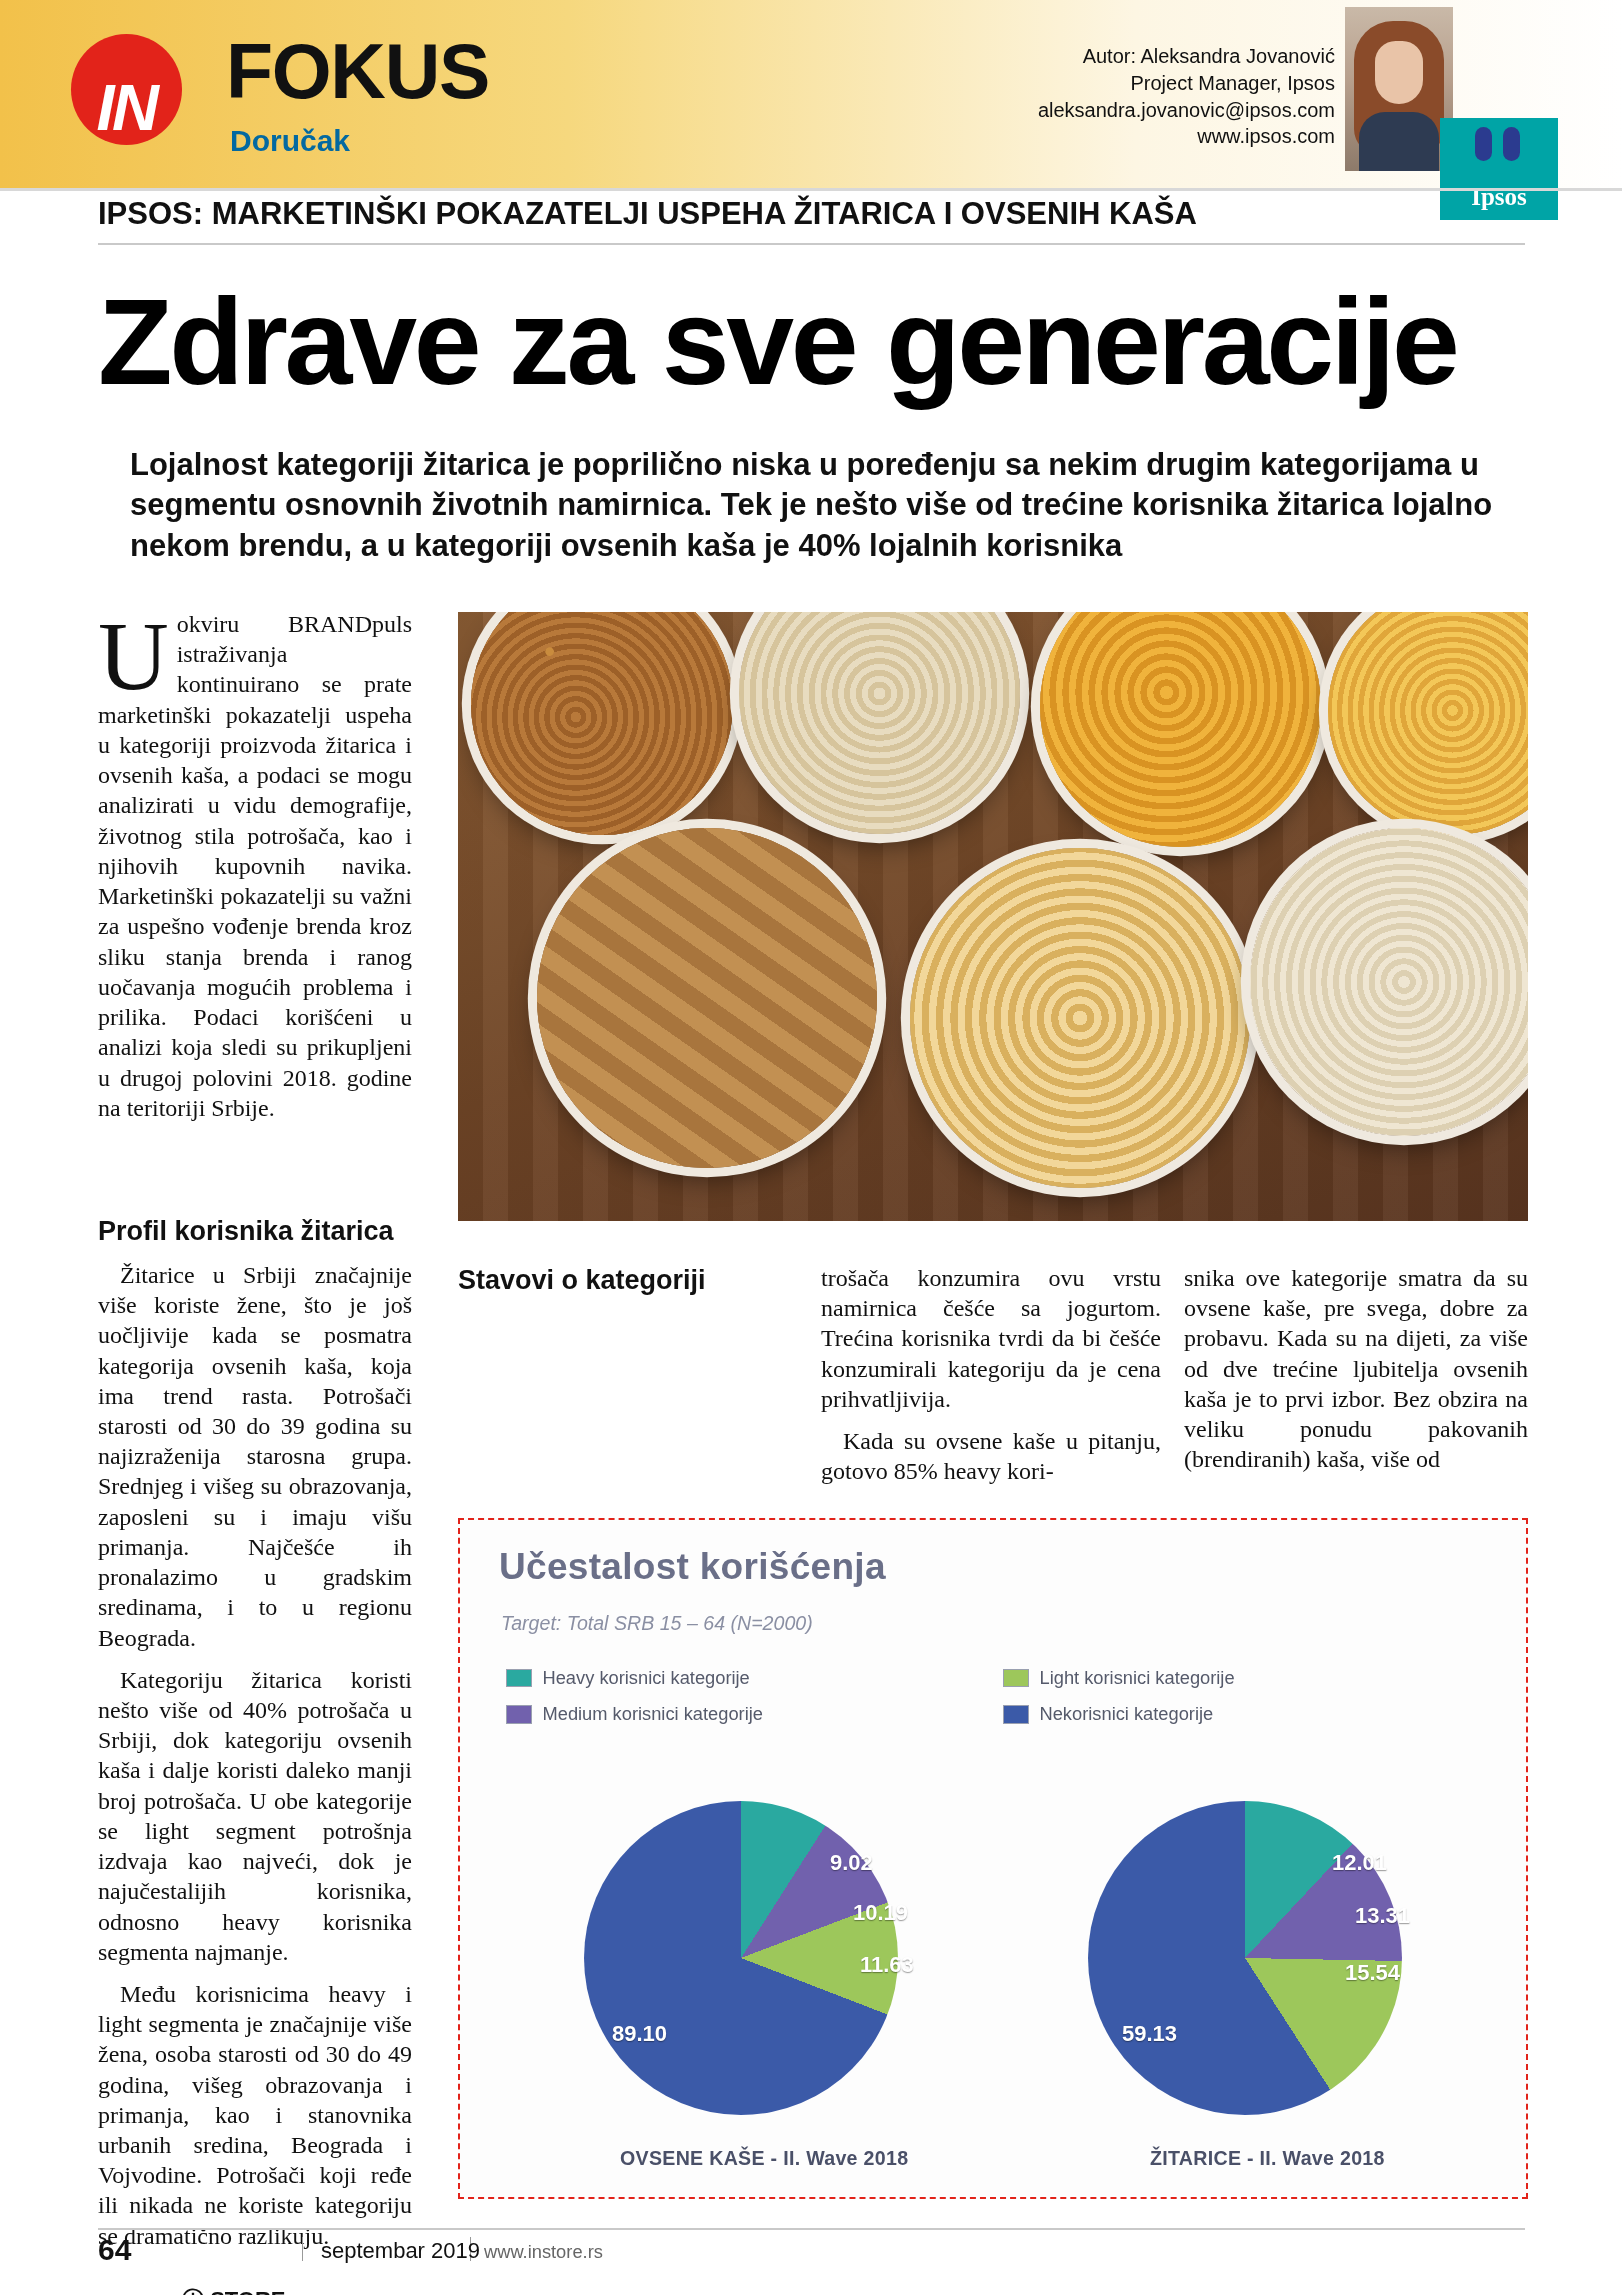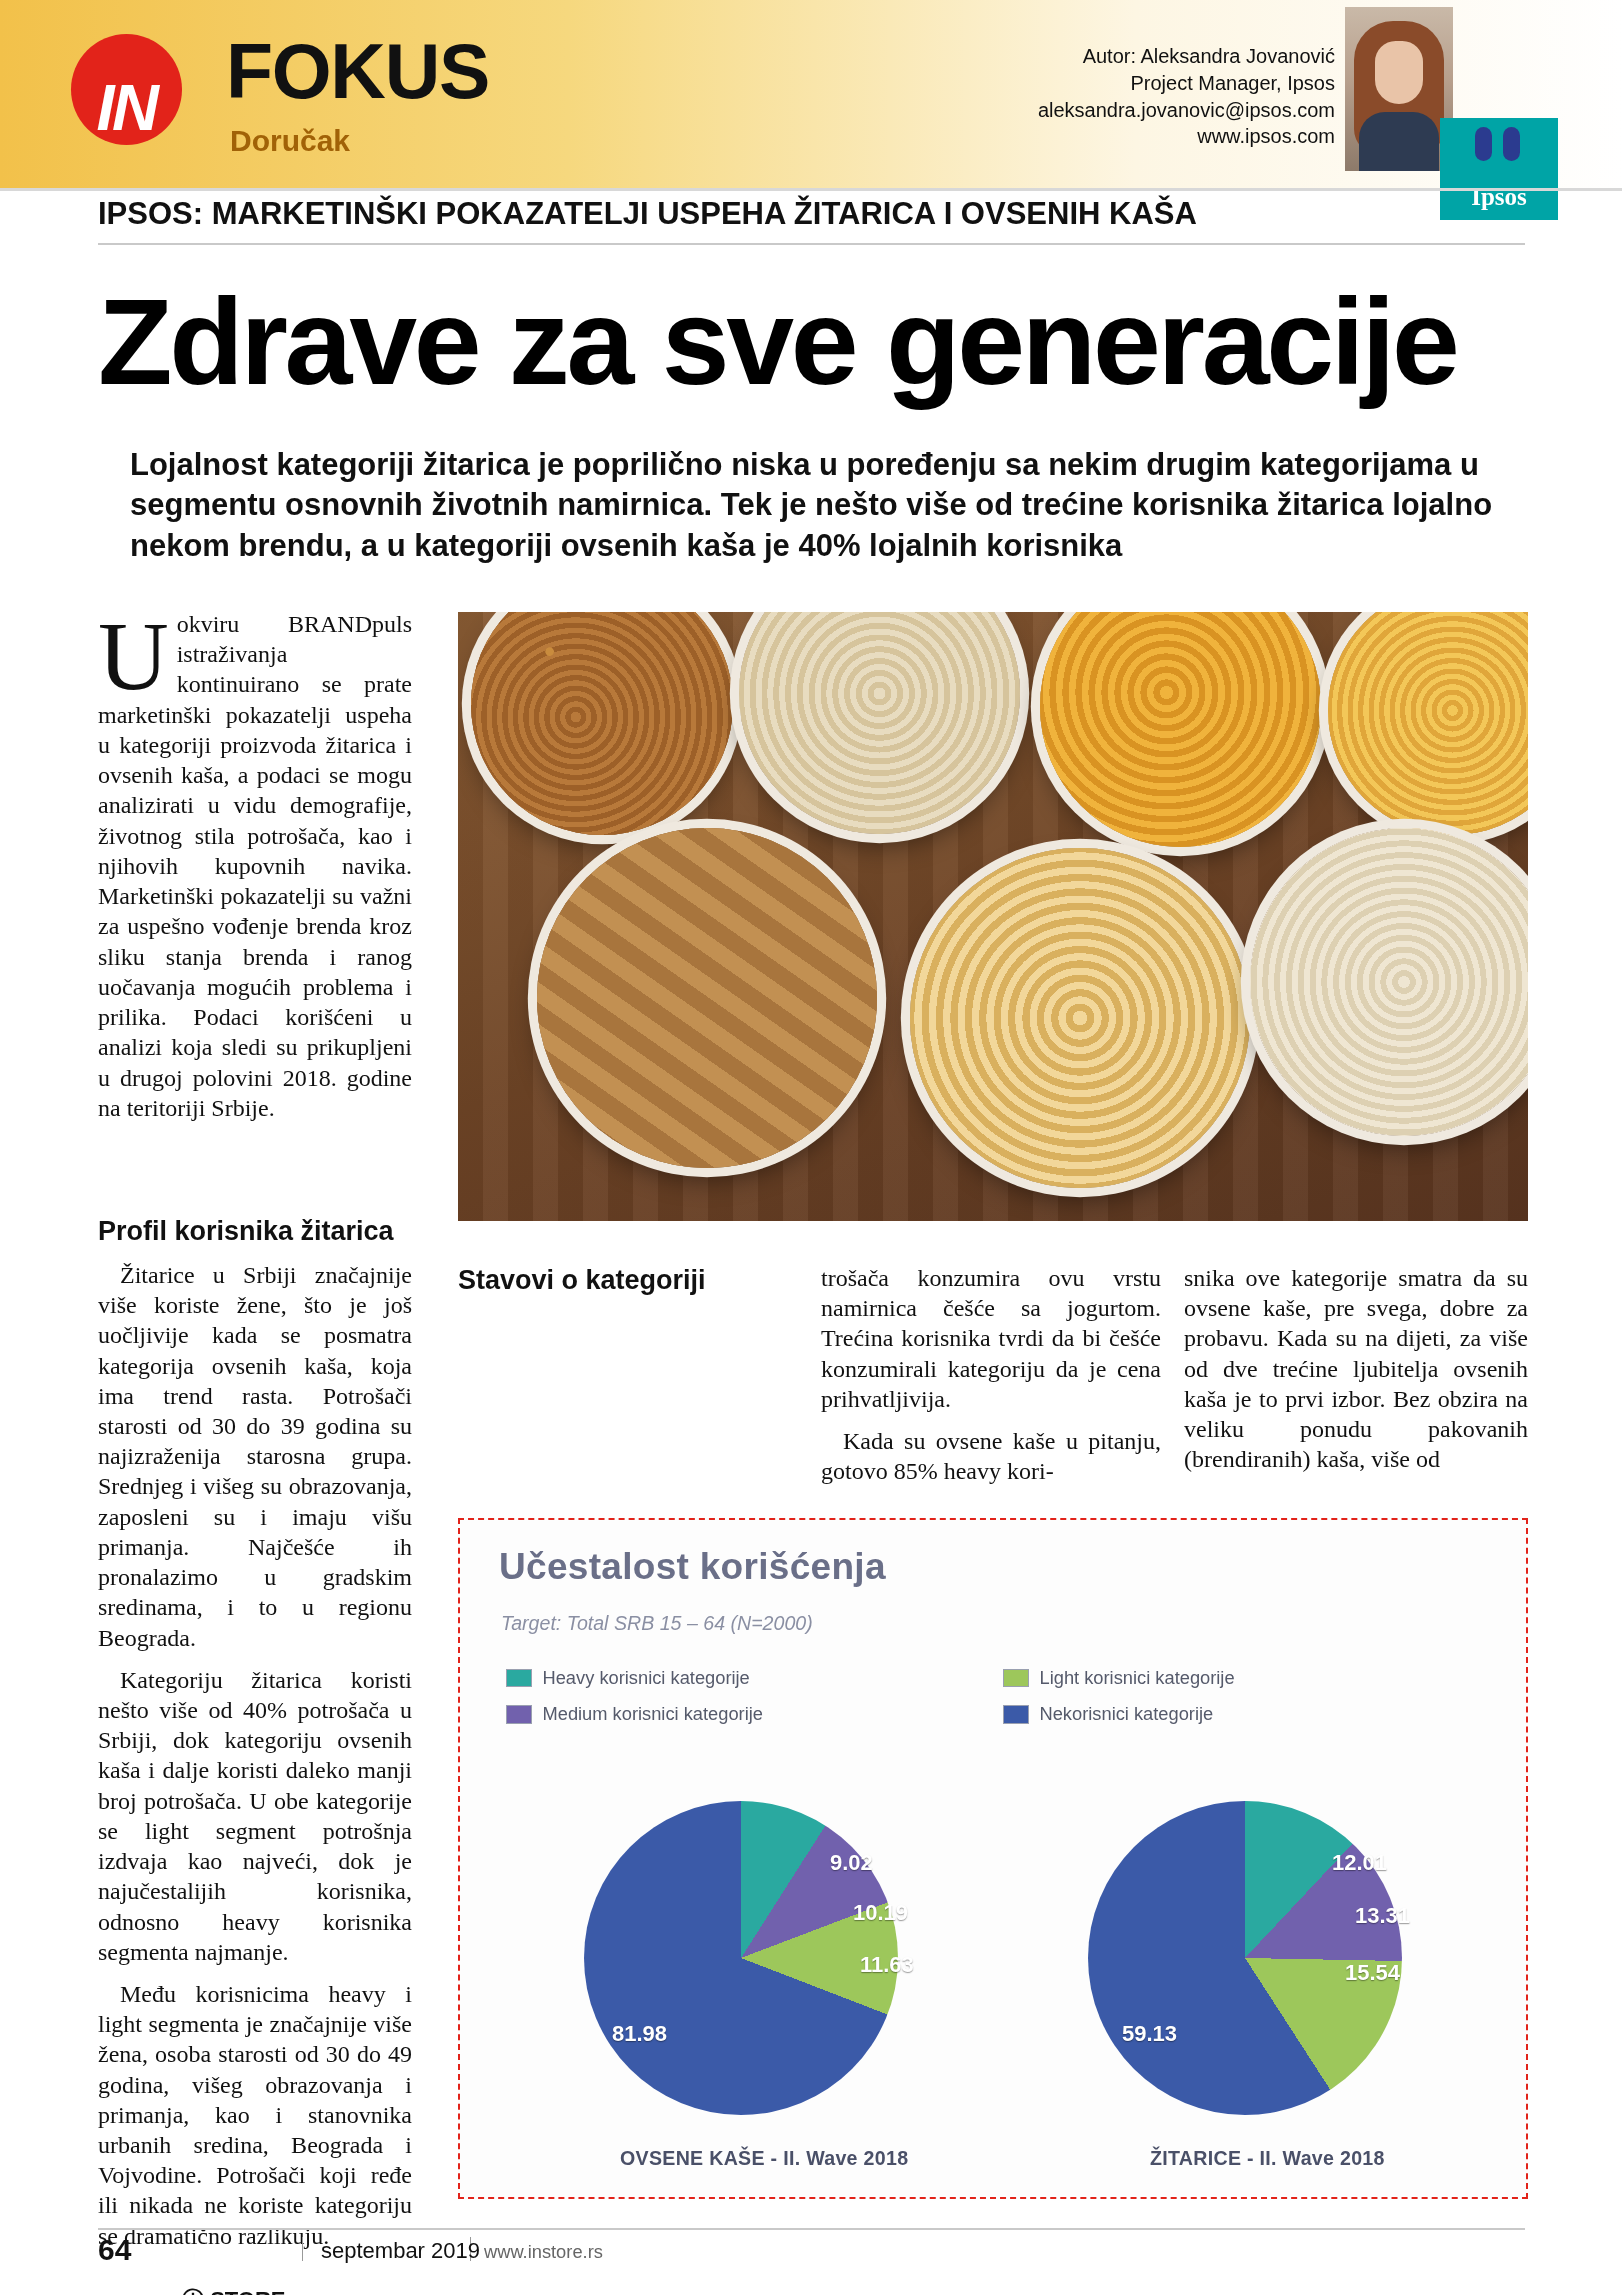--- a/index.html
+++ b/index.html
@@ -27,21 +27,21 @@
     font-weight:bold; font-style:italic; color:#ffffff; font-size:65px; letter-spacing:-2.6px;
   }
   .fokus-title {
     position:absolute; left:226px; top:33px;
     font-family:"Liberation Sans", sans-serif; font-weight:bold;
     font-size:77px; letter-spacing:-1.3px; color:#111111; line-height:1;
   }
   .fokus-sub {
     position:absolute; left:230px; top:124px;
     font-family:"Liberation Sans", sans-serif; font-weight:bold;
-    font-size:30px; color:#a16207;
+    font-size:30px; color:#0369a1;
   }
   .author-block {
     position:absolute; right:288px; top:43px; width:419px;
     text-align:right;
     font-family:"Liberation Sans", sans-serif;
     font-size:20px; line-height:1.34; color:#111111;
   }
   .author-block .b { font-weight:normal; }
   .author-photo {
     position:absolute; right:170px; top:6.5px; width:108px; height:164px;
@@ -347,21 +347,21 @@
   </div>
 
   <div class="pie pie-left" style="background: conic-gradient(
           #2aa9a0 0deg 32.5deg,
           #7161ad 32.5deg 69.2deg,
           #9dc75b 69.2deg 111.1deg,
           #3b5aa8 111.1deg 360deg);"></div>
   <div class="pielabel" style="left:370px; top:330px;">9.02</div>
   <div class="pielabel" style="left:393px; top:380px;">10.19</div>
   <div class="pielabel" style="left:400px; top:432px;">11.63</div>
-  <div class="pielabel" style="left:152px; top:501px;">81.98</div>
+  <div class="pielabel" style="left:152px; top:501px;">89.10</div>
   <div class="caption cap-left">OVSENE KAŠE - II. Wave 2018</div>
 
   <div class="pie pie-right" style="background: conic-gradient(
           #2aa9a0 0deg 43.2deg,
           #7161ad 43.2deg 91.1deg,
           #9dc75b 91.1deg 147.1deg,
           #3b5aa8 147.1deg 360deg);"></div>
   <div class="pielabel" style="left:872px; top:330px;">12.01</div>
   <div class="pielabel" style="left:895px; top:383px;">13.31</div>
   <div class="pielabel" style="left:885px; top:440px;">15.54</div>

